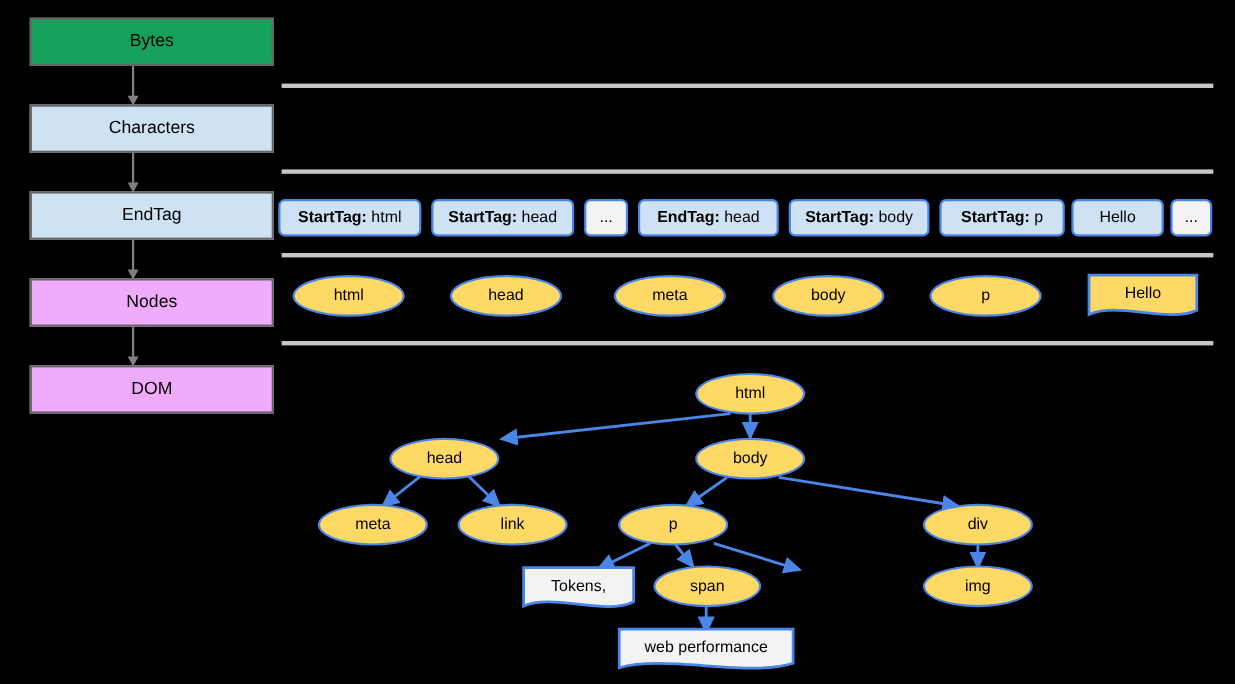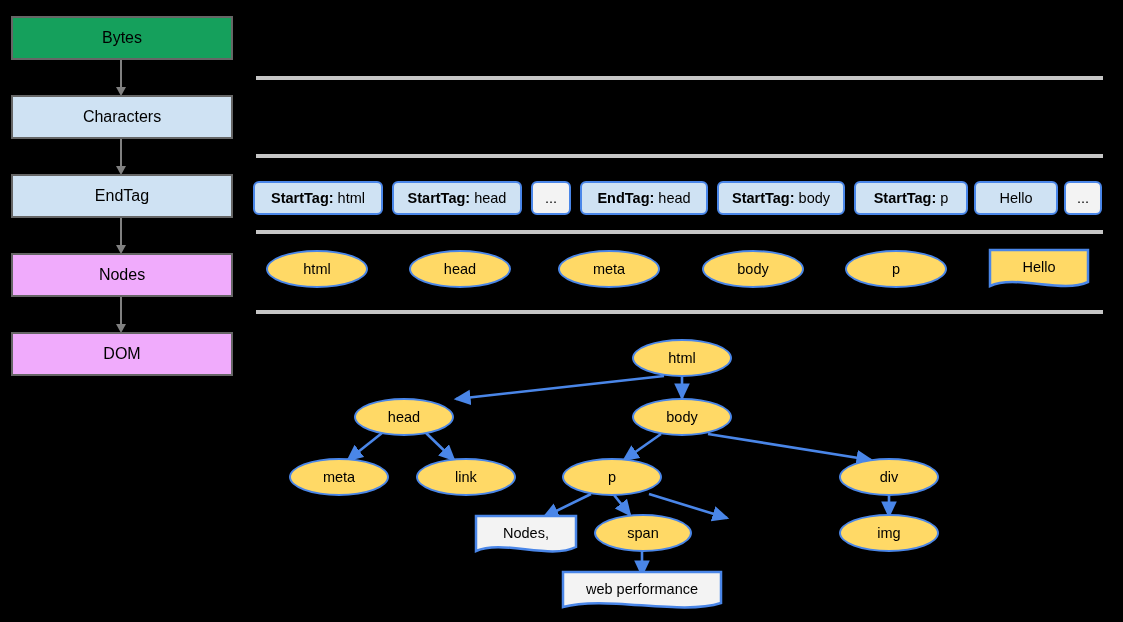--- a/index.html
+++ b/index.html
@@ -27,20 +27,21 @@
     position: absolute;
     box-sizing: border-box;
     border: 2px solid #666666;
     display: flex;
     align-items: center;
     justify-content: center;
     font-size: 16px;
     line-height: 1;
     color: #000000;
     white-space: nowrap;
+    margin-left: 16px;
   }
   .pipe-box.green  { background: #15a05c; }
   .pipe-box.blue   { background: #cfe2f3; }
   .pipe-box.yellow { background: #f0abfc; }
 
   .pipe-arrow {
     position: absolute;
     left: 120px;
     width: 2px;
     background: #808080;
@@ -286,21 +287,21 @@
     <div class="tnode" style="left:160px; top:140px; width:100px; height:38px;">link</div>
     <div class="tnode" style="left:306px; top:140px; width:100px; height:38px;">p</div>
     <div class="tnode" style="left:583px; top:140px; width:100px; height:38px;">div</div>
     <div class="tnode" style="left:338px; top:196px; width:98px; height:38px;">span</div>
     <div class="tnode" style="left:583px; top:196px; width:100px; height:38px;">img</div>
 
     <div class="ttext" style="left:218px; top:196px; width:104px; height:44px;">
       <svg viewBox="0 0 104 44" preserveAspectRatio="none">
         <path d="M2,2 L102,2 L102,33 C76,46 28,25 2,37 Z" fill="#f3f3f3" stroke="#4a86e8" stroke-width="2.5"></path>
       </svg>
-      <span>Nodes,</span>
+      <span>Tokens,</span>
     </div>
 
 
     <div class="ttext" style="left:305px; top:252px; width:162px; height:44px;">
       <svg viewBox="0 0 162 44" preserveAspectRatio="none">
         <path d="M2,2 L160,2 L160,33 C120,46 44,25 2,37 Z" fill="#f3f3f3" stroke="#4a86e8" stroke-width="2.5"></path>
       </svg>
       <span>web performance</span>
     </div>
   </div>

